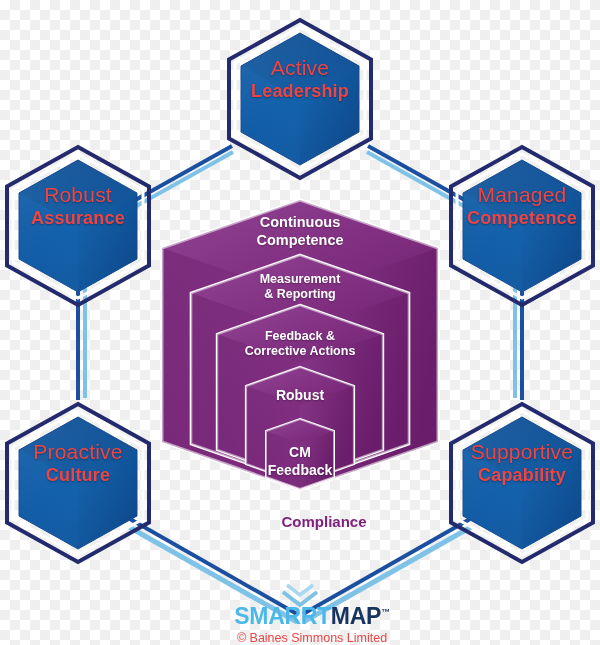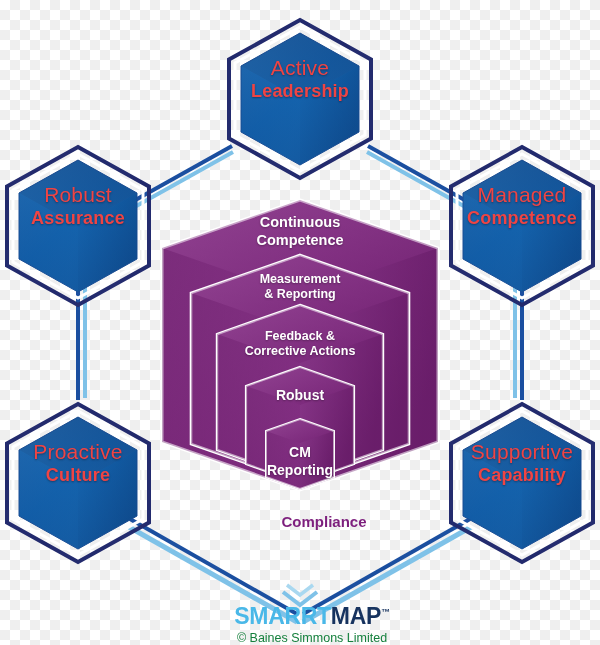--- a/index.html
+++ b/index.html
@@ -48,21 +48,21 @@
   }
   #cm-title span{display:block;padding-left:48px;}
 
   #brand{
     position:absolute;left:150px;top:605px;width:324px;text-align:center;
   }
   #brandwordmark{font-size:23px;font-weight:bold;letter-spacing:-0.3px;line-height:1;}
   #brandwordmark .s1{color:#4ab8e8;}
   #brandwordmark .s2{color:#17335f;}
   #brandwordmark .tm{font-size:9px;vertical-align:super;color:#17335f;}
-  #brandsub{font-size:12.5px;color:#15803d;margin-top:3px;}
+  #brandsub{font-size:12.5px;color:#ef4444;margin-top:3px;}
 </style>
 </head>
 <body>
 
 <div id="stage">
 
   <svg id="svgroot" viewBox="0 0 600 645">
     <defs>
 
       <linearGradient id="blueTop" x1="0" y1="0" x2="0" y2="1">
@@ -249,21 +249,21 @@
     <span>Feedback &amp;</span>
     <span>Corrective Actions</span>
   </div>
 
   <div class="ringlabel" style="top:387px;font-size:14px;">
     <span>Robust</span>
   </div>
 
   <div class="ringlabel" style="top:443px;font-size:14px;line-height:1.3;">
     <span>CM</span>
-    <span>Reporting</span>
+    <span>Feedback</span>
   </div>
 
   <div id="cm-title">
     <span>Compliance</span>
   </div>
 
   <div id="brand">
     <div id="brandwordmark"><span class="s1">SMARRT</span><span class="s2">MAP</span><span class="tm">™</span></div>
     <div id="brandsub">© Baines Simmons Limited</div>
   </div>

